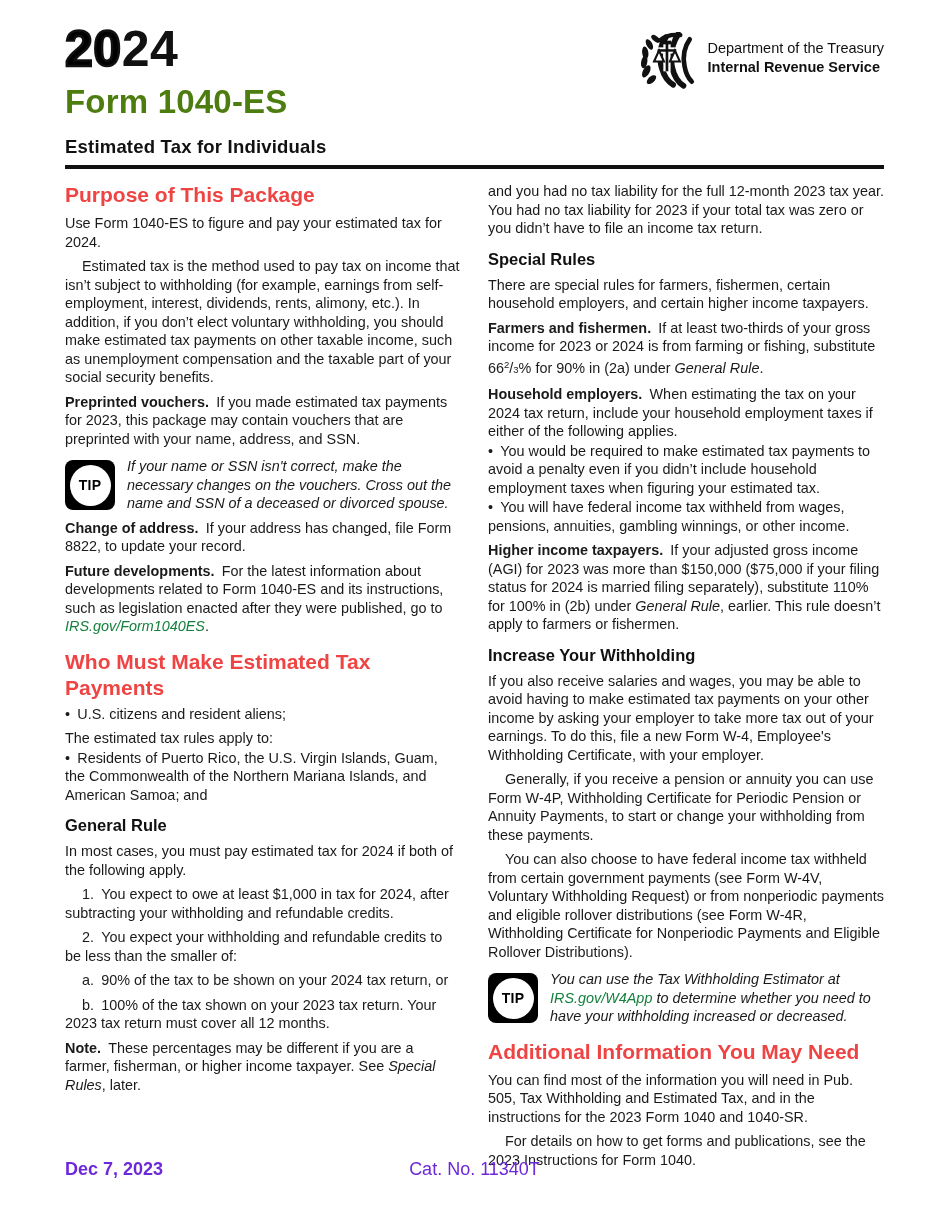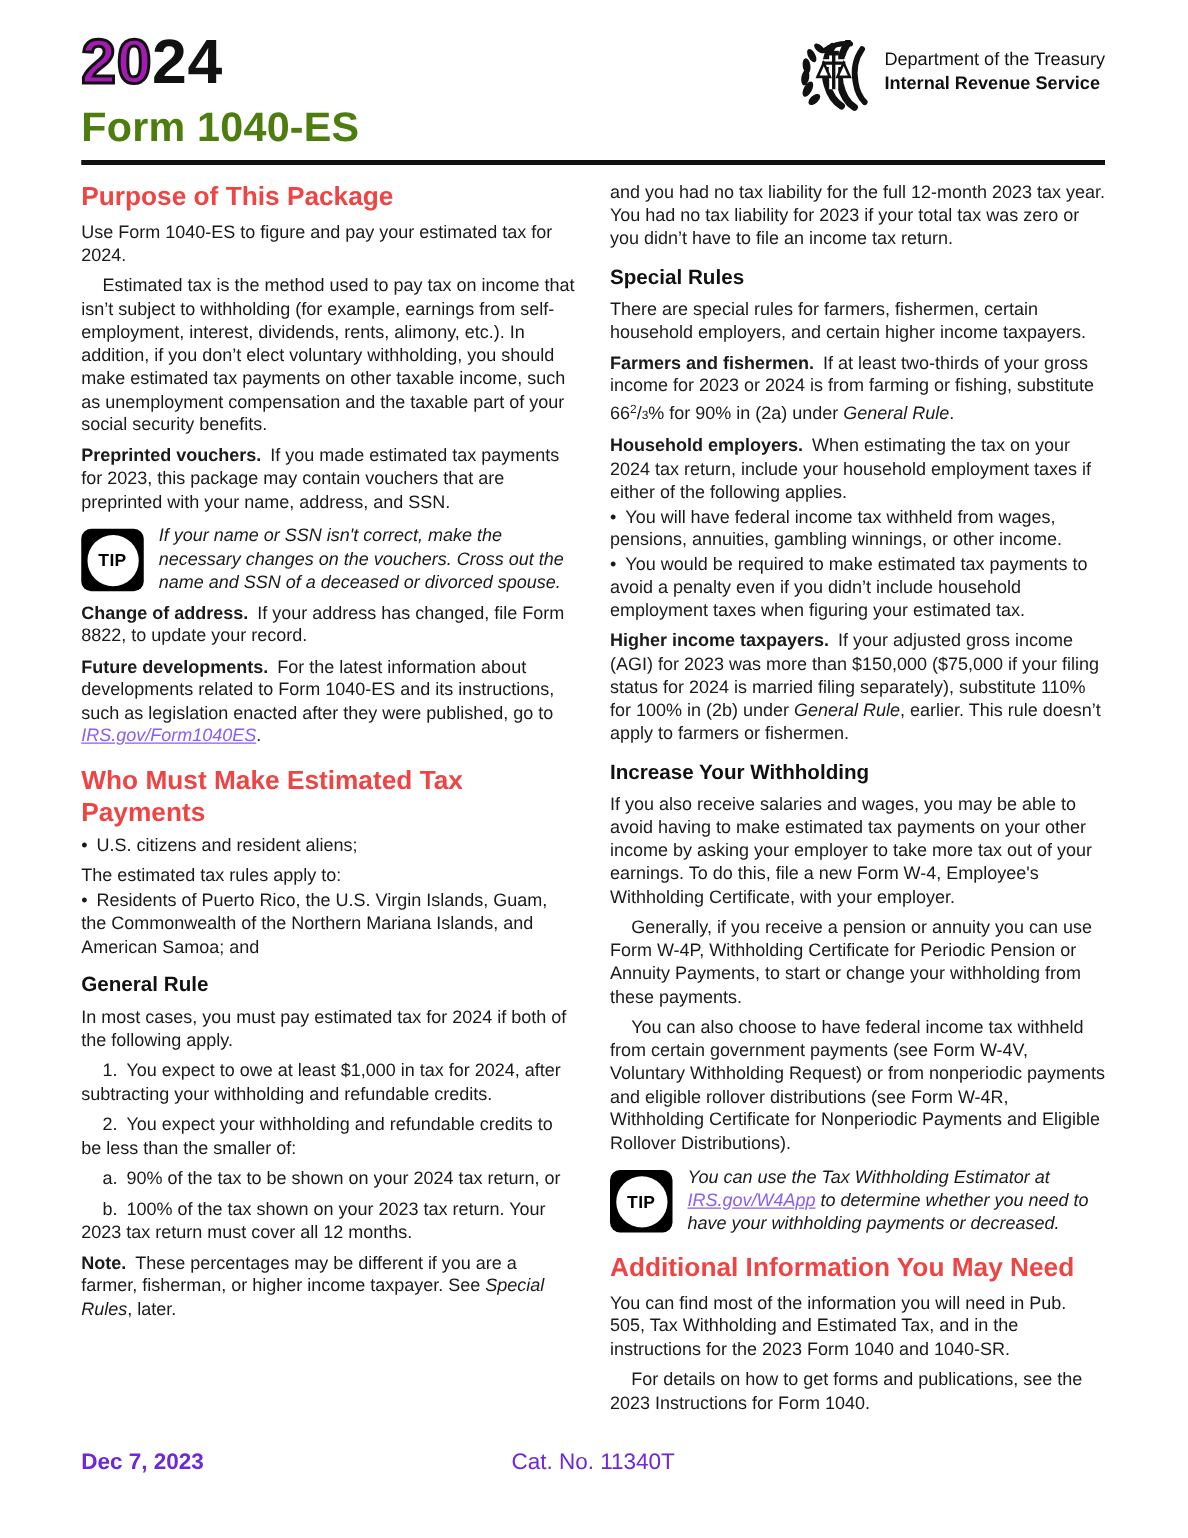--- a/index.html
+++ b/index.html
@@ -6,40 +6,40 @@
   html,body { background:#fff; }
   body {
     width:950px; height:1230px; position:relative; overflow:hidden;
     color:#1a1a1a; font-family:"Liberation Sans", sans-serif;
   }
   .page { padding:24px 66px 0 65px; }
 
   
   .masthead { display:flex; justify-content:space-between; align-items:flex-start; }
   .year { font-size:50px; font-weight:700; line-height:1; letter-spacing:.5px; color:#111; }
-  .year .outline { color:#a21caf; -webkit-text-stroke:2.4px #111; }
+  .year .outline { color:#000000; -webkit-text-stroke:2.4px #111; }
   .form-title { font-size:33px; font-weight:700; color:#4d7c0f; margin-top:9px; letter-spacing:.2px; }
   .agency { display:flex; gap:9px; margin-top:8px; }
   .agency-text { font-size:14.5px; line-height:19px; padding-top:7px; color:#111; }
   .agency-text .bold { font-weight:700; }
   .subtitle { font-size:18.5px; font-weight:700; color:#111; margin-top:15px; letter-spacing:.2px; }
   .rule { height:4px; background:#111; margin-top:7px; }
 
   
   .columns { display:flex; gap:27px; margin-top:13px; }
   .col { width:396px; }
   .col > :first-child { margin-top:0; }
   .h1 { font-size:21px; line-height:26px; font-weight:700; color:#ef4444; margin-top:13px; margin-bottom:4px; }
   .h2 { font-size:16.5px; line-height:21px; font-weight:700; color:#111; margin-top:11px; margin-bottom:2px; }
   p.body { font-size:14.4px; line-height:18.5px; margin-top:6px; }
   p.indent { text-indent:17px; }
   p.bullet { margin-top:1px; }
   .b { font-weight:700; }
   .i { font-style:italic; }
-  .lnk { color:#8b5cf6; font-style:italic; text-decoration:underline; cursor:pointer; }
+  .lnk { color:#15803d; font-style:italic; cursor:pointer; }
   .sup { font-size:9.5px; vertical-align:5px; }
   .frac { font-size:9.5px; }
 
   
   .tip { margin-top:9px; font-size:14.4px; line-height:18.5px; }
   .tipicon { float:left; width:50px; height:50px; background:#000; border-radius:8px;
              margin:3px 12px 1px 0; display:flex; align-items:center; justify-content:center; }
   .tipcirc { width:41px; height:41px; background:#fff; border-radius:50%;
              display:flex; align-items:center; justify-content:center; }
   .tiplabel { font-weight:700; font-size:14px; letter-spacing:.3px; color:#000; font-style:normal; }
@@ -86,20 +86,21 @@
           <rect x="25" y="8.3" width="8" height="3.6" fill="#111"></rect>
         </g>
       </svg>
       <div class="agency-text">
         <div>Department of the Treasury</div>
         <div class="bold">Internal Revenue Service</div>
       </div>
     </div>
   </div>
 
+  <div class="subtitle">Estimated Tax for Individuals</div>
   <div class="rule"></div>
 
   <div class="columns">
     <div class="col">
         <div class="h1">Purpose of This Package</div>
         <p class="body"><span>Use Form 1040-ES to figure and pay your estimated tax for 2024.</span></p>
         <p class="body indent"><span>Estimated tax is the method used to pay tax on income that isn’t subject to withholding (for example, earnings from self-employment, interest, dividends, rents, alimony, etc.). In addition, if you don’t elect voluntary withholding, you should make estimated tax payments on other taxable income, such as unemployment compensation and the taxable part of your social security benefits.</span></p>
         <p class="body"><span class="b">Preprinted vouchers.</span><span> If you made estimated tax payments for 2023, this package may contain vouchers that are preprinted with your name, address, and SSN.</span></p>
         <div class="tip"><span class="tipicon">
             <span class="tipcirc">
@@ -119,32 +120,32 @@
         <p class="body indent"><span>a. 90% of the tax to be shown on your 2024 tax return, or</span></p>
         <p class="body indent"><span>b. 100% of the tax shown on your 2023 tax return. Your 2023 tax return must cover all 12 months.</span></p>
         <p class="body"><span class="b">Note.</span><span> These percentages may be different if you are a farmer, fisherman, or higher income taxpayer. See </span><span class="i">Special Rules</span><span>, later.</span></p>
       </div>
     <div class="col">
         <p class="body"><span>and you had no tax liability for the full 12-month 2023 tax year. You had no tax liability for 2023 if your total tax was zero or you didn’t have to file an income tax return.</span></p>
         <div class="h2">Special Rules</div>
         <p class="body"><span>There are special rules for farmers, fishermen, certain household employers, and certain higher income taxpayers.</span></p>
         <p class="body"><span class="b">Farmers and fishermen.</span><span> If at least two-thirds of your gross income for 2023 or 2024 is from farming or fishing, substitute 66</span><span class="sup">2</span><span>/</span><span class="frac">3</span><span>% for 90% in (2a) under </span><span class="i">General Rule</span><span>.</span></p>
         <p class="body"><span class="b">Household employers.</span><span> When estimating the tax on your 2024 tax return, include your household employment taxes if either of the following applies.</span></p>
+        <p class="body bullet"><span class="dot">• </span><span>You would be required to make estimated tax payments to avoid a penalty even if you didn’t include household employment taxes when figuring your estimated tax.</span></p>
         <p class="body bullet"><span class="dot">• </span><span>You will have federal income tax withheld from wages, pensions, annuities, gambling winnings, or other income.</span></p>
-        <p class="body bullet"><span class="dot">• </span><span>You would be required to make estimated tax payments to avoid a penalty even if you didn’t include household employment taxes when figuring your estimated tax.</span></p>
         <p class="body"><span class="b">Higher income taxpayers.</span><span> If your adjusted gross income (AGI) for 2023 was more than $150,000 ($75,000 if your filing status for 2024 is married filing separately), substitute 110% for 100% in (2b) under </span><span class="i">General Rule</span><span>, earlier. This rule doesn’t apply to farmers or fishermen.</span></p>
         <div class="h2">Increase Your Withholding</div>
         <p class="body"><span>If you also receive salaries and wages, you may be able to avoid having to make estimated tax payments on your other income by asking your employer to take more tax out of your earnings. To do this, file a new Form W-4, Employee's Withholding Certificate, with your employer.</span></p>
         <p class="body indent"><span>Generally, if you receive a pension or annuity you can use Form W-4P, Withholding Certificate for Periodic Pension or Annuity Payments, to start or change your withholding from these payments.</span></p>
         <p class="body indent"><span>You can also choose to have federal income tax withheld from certain government payments (see Form W-4V, Voluntary Withholding Request) or from nonperiodic payments and eligible rollover distributions (see Form W-4R, Withholding Certificate for Nonperiodic Payments and Eligible Rollover Distributions).</span></p>
         <div class="tip"><span class="tipicon">
             <span class="tipcirc">
               <span class="tiplabel">TIP</span>
             </span>
-          </span><span class="tiptext"><span>You can use the Tax Withholding Estimator at </span><a class="lnk">IRS.gov/W4App</a><span> to determine whether you need to have your withholding payments or decreased.</span></span></div>
+          </span><span class="tiptext"><span>You can use the Tax Withholding Estimator at </span><a class="lnk">IRS.gov/W4App</a><span> to determine whether you need to have your withholding increased or decreased.</span></span></div>
         <div class="h1">Additional Information You May Need</div>
         <p class="body"><span>You can find most of the information you will need in Pub. 505, Tax Withholding and Estimated Tax, and in the instructions for the 2023 Form 1040 and 1040-SR.</span></p>
         <p class="body indent"><span>For details on how to get forms and publications, see the 2023 Instructions for Form 1040.</span></p>
       </div>
   </div>
 
 </div>
 
 <div class="footer">
   <span class="footer-date">Dec 7, 2023</span>

